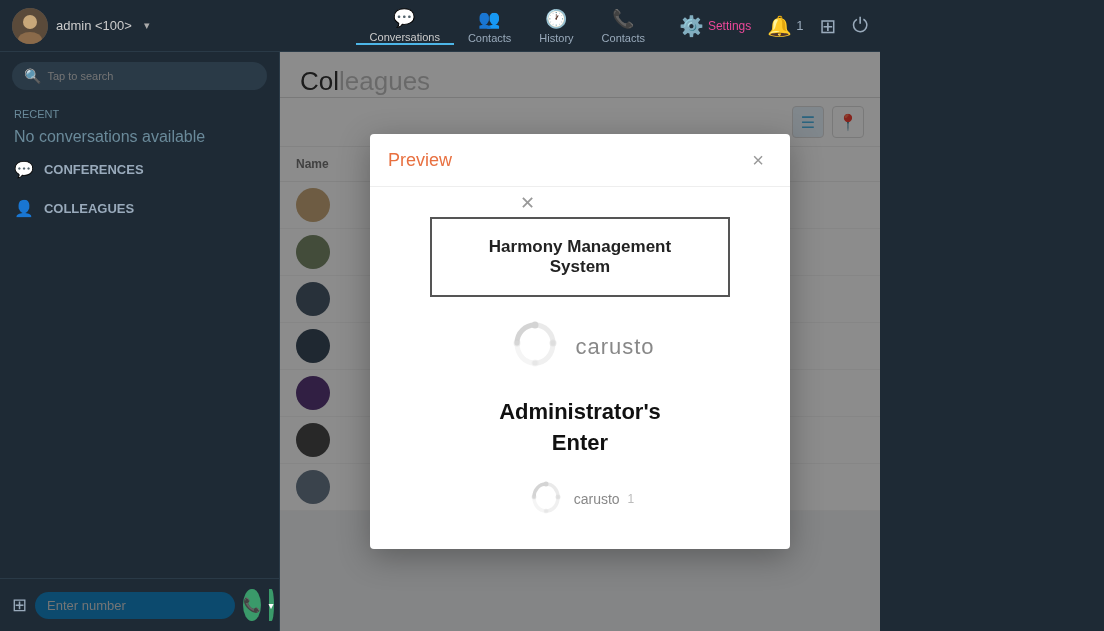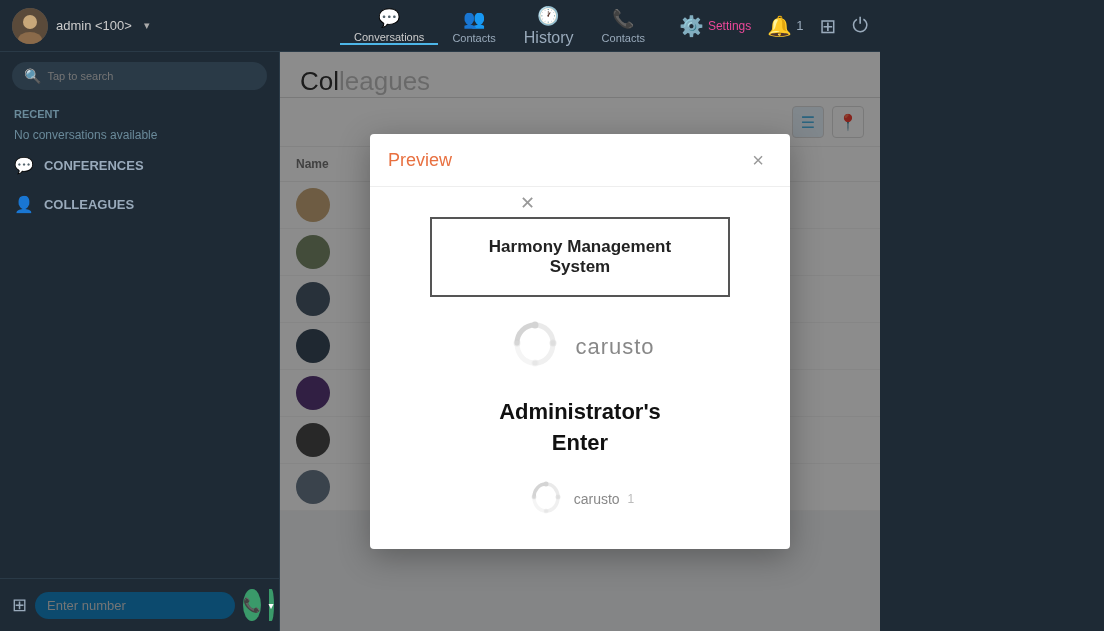--- a/index.html
+++ b/index.html
@@ -43,22 +43,22 @@
     }
     .search-bar {
       margin: 10px 12px; background: #2a3a47; border-radius: 20px;
       display: flex; align-items: center; padding: 6px 12px; gap: 6px;
     }
     .search-bar input {
       background: transparent; border: none; outline: none; color: #9ab;
       font-size: 11px; width: 100%;
     }
     .search-icon { color: #6a8a9a; font-size: 14px; }
-    .recent-label { color: #6a8a9a; font-size: 11px; font-weight: bold; padding: 8px 14px 4px; }
-    .no-conv { color: #6a8a9a; font-size: 12px; padding: 4px 14px; }
+    .recent-label { color: #6a8a9a; font-size: 11px; font-weight: normal; padding: 8px 14px 4px; }
+    .no-conv { color: #6a8a9a; font-size: 16px; padding: 4px 14px; }
     .sidebar-section {
       display: flex; align-items: center; gap: 10px; padding: 10px 14px;
       color: #9ab; font-size: 13px; font-weight: bold; cursor: pointer;
     }
     .sidebar-section .sec-icon { font-size: 16px; }
     .sidebar-bottom { margin-top: auto; padding: 10px 12px; display: flex; align-items: center; gap: 8px; border-top: 1px solid #2a3a47; }
     .grid-icon { color: #9ab; font-size: 18px; }
     .phone-input {
       flex: 1; background: #0c4a6e; border-radius: 16px; padding: 6px 12px;
       color: #9ab; font-size: 13px; border: none; outline: none;
@@ -164,21 +164,21 @@
       <div class="top-nav-item active">
         <span class="nav-icon">💬</span>
         <span style="font-size:11px;color:#ccc;">Conversations</span>
       </div>
       <div class="top-nav-item">
         <span class="nav-icon">👥</span>
         <span style="font-size:11px;">Contacts</span>
       </div>
       <div class="top-nav-item">
         <span class="nav-icon">🕐</span>
-        <span style="font-size:16px;">History</span>
+        <span style="font-size:11px;">History</span>
       </div>
       <div class="top-nav-item">
         <span class="nav-icon">📞</span>
         <span style="font-size:11px;">Contacts</span>
       </div>
     </div>
     <div class="top-actions">
       <div class="top-action-item">
         <span class="top-action-icon">⚙️</span>
         <span style="font-size:12px;color:#ec4899;">Settings</span>

